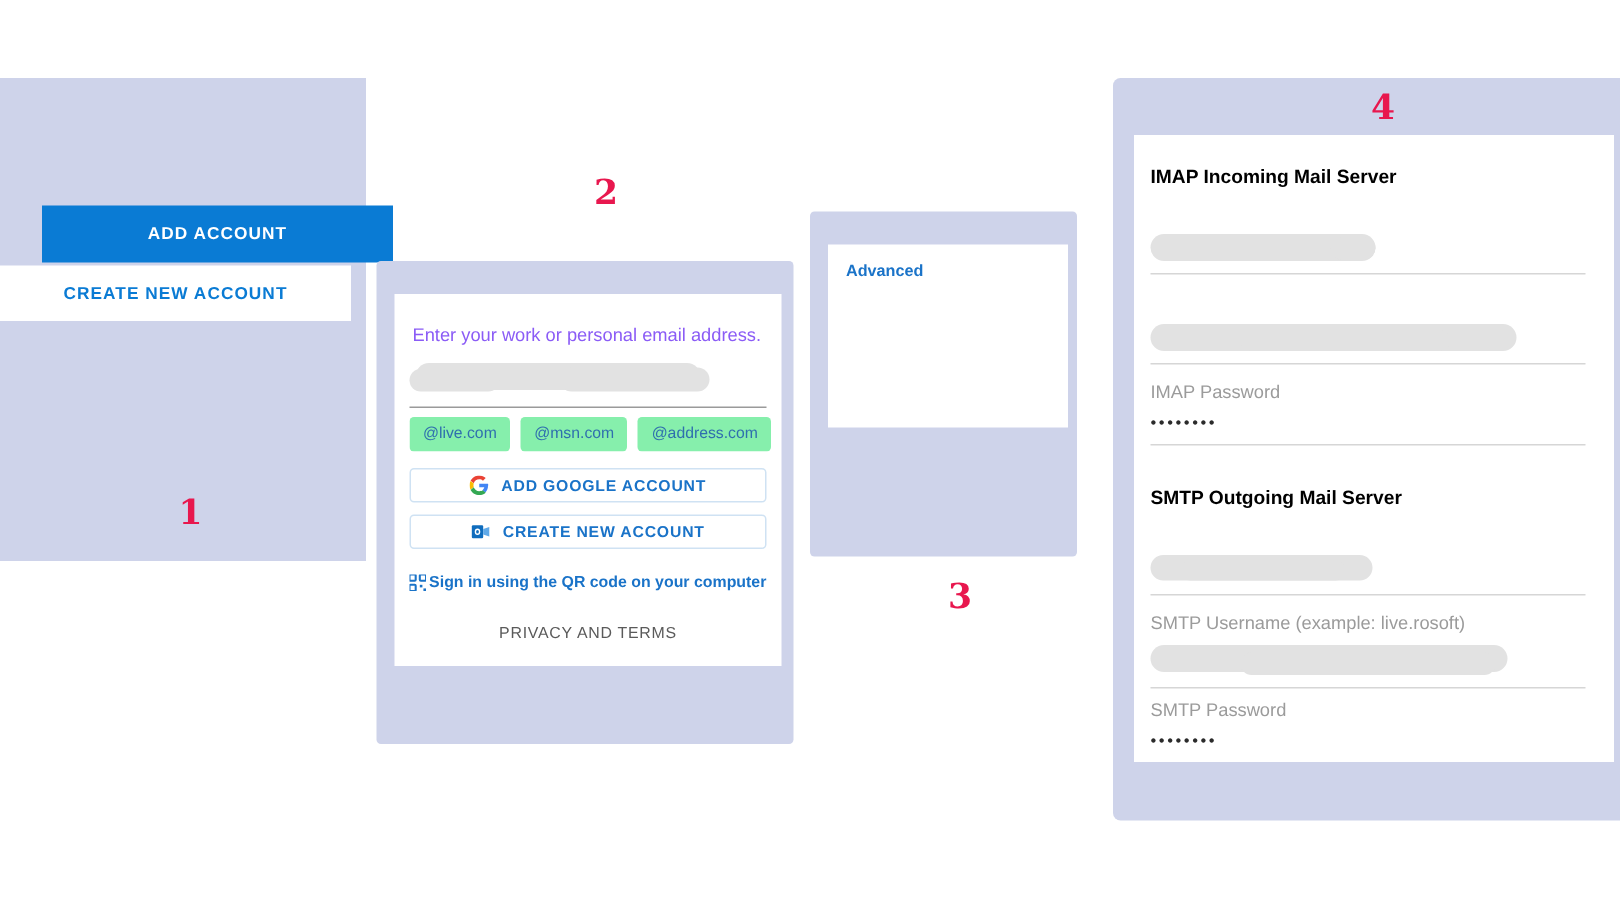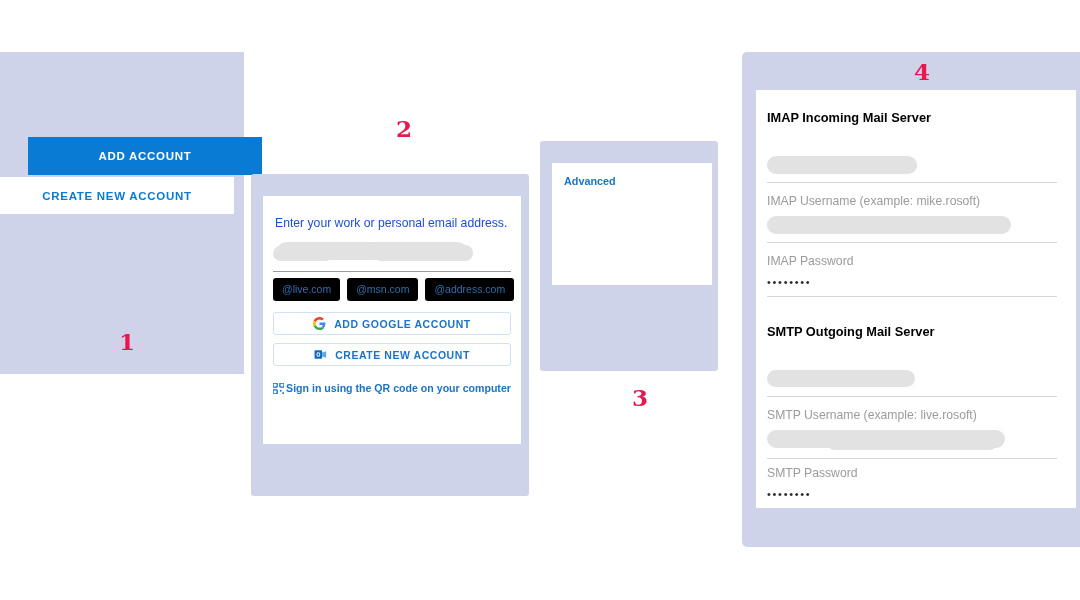--- a/index.html
+++ b/index.html
@@ -81,21 +81,21 @@
   
   #panel2 { left: 251px; top: 174px; width: 278px; height: 322px; border-radius: 3px; }
   #step-2 { left: 396px; top: 117px; }
 
   #card2 { left: 263px; top: 196px; width: 258px; height: 248px; }
 
   .c2-prompt {
     position: absolute;
     left: 12px; top: 20px;
     font-size: 12.2px;
-    color: #1d4ed8;
+    color: #8b5cf6;
     white-space: nowrap;
   }
   .email-input-wrap {
     position: absolute;
     left: 10px; top: 44px;
     width: 238px; height: 32px;
   }
   .email-underline {
     position: absolute;
     left: 0; bottom: 0;
@@ -117,21 +117,21 @@
 
   .chips-row {
     position: absolute;
     left: 10px; top: 82px;
     display: flex;
     gap: 7px;
     width: 248px;
     overflow: hidden;
   }
   .chip {
-    background: #000000;
+    background: #86efac;
     color: #2f6fae;
     font-size: 10.5px;
     border-radius: 3px;
     padding: 5px 9px 6px 9px;
     white-space: nowrap;
     flex: 0 0 auto;
     cursor: pointer;
   }
 
   .outline-btn {
@@ -307,20 +307,21 @@
         <rect x="0" y="0" width="6" height="6" rx="1" fill="none" stroke="#1A73C8" stroke-width="2"></rect>
         <rect x="10" y="0" width="6" height="6" rx="1" fill="none" stroke="#1A73C8" stroke-width="2"></rect>
         <rect x="0" y="10" width="6" height="6" rx="1" fill="none" stroke="#1A73C8" stroke-width="2"></rect>
         <rect x="10" y="10" width="2.5" height="2.5"></rect>
         <rect x="13.5" y="13.5" width="2.5" height="2.5"></rect>
       </svg>
     </span>
     <span>Sign in using the QR code on your computer</span>
   </div>
 
+  <div class="privacy">PRIVACY AND TERMS</div>
 </div>
 
 <div class="panel" id="panel3"></div>
 <div class="step-num" id="step-3">3</div>
 
 <div class="card" id="card3">
   <div class="advanced-link">Advanced</div>
 </div>
 
 <div class="panel" id="panel4"></div>
@@ -329,21 +330,20 @@
 <div class="card" id="card4">
 
   <div class="sec-title" style="top:20px;">IMAP Incoming Mail Server</div>
 
   <div style="position:absolute; left:11px; top:64px; width:290px; height:26px;">
     <div class="redact" style="left:0; top:2px; width:150px; height:18px;"></div>
     <div class="redact b" style="left:120px; top:4px; width:30px; height:15px;"></div>
   </div>
   <div class="field-rule" style="top:92px;"></div>
 
-  <div class="field-label" style="top:104px;">IMAP Username (example: mike.rosoft)</div>
   <div style="position:absolute; left:11px; top:124px; width:290px; height:26px;">
     <div class="redact" style="left:0; top:2px; width:244px; height:18px;"></div>
     <div class="redact b" style="left:60px; top:6px; width:140px; height:14px;"></div>
   </div>
   <div class="field-rule" style="top:152px;"></div>
 
   <div class="field-label" style="top:164px;">IMAP Password</div>
   <div class="pw-dots" style="top:186px;">••••••••</div>
   <div class="field-rule" style="top:206px;"></div>
 

